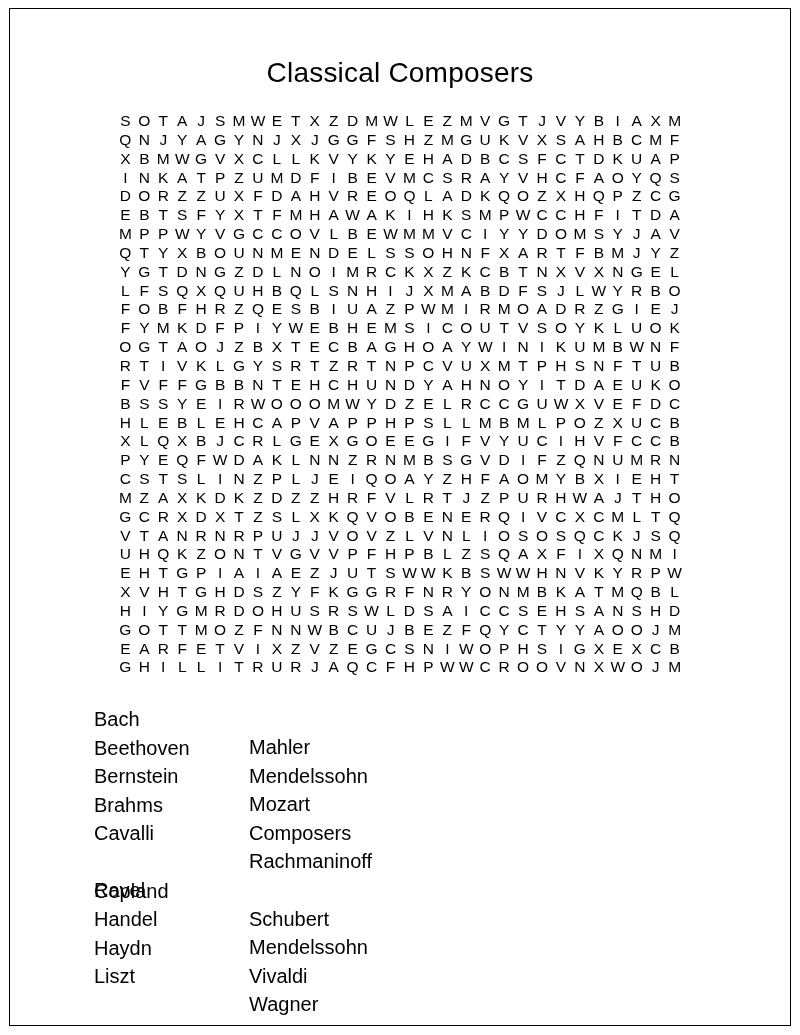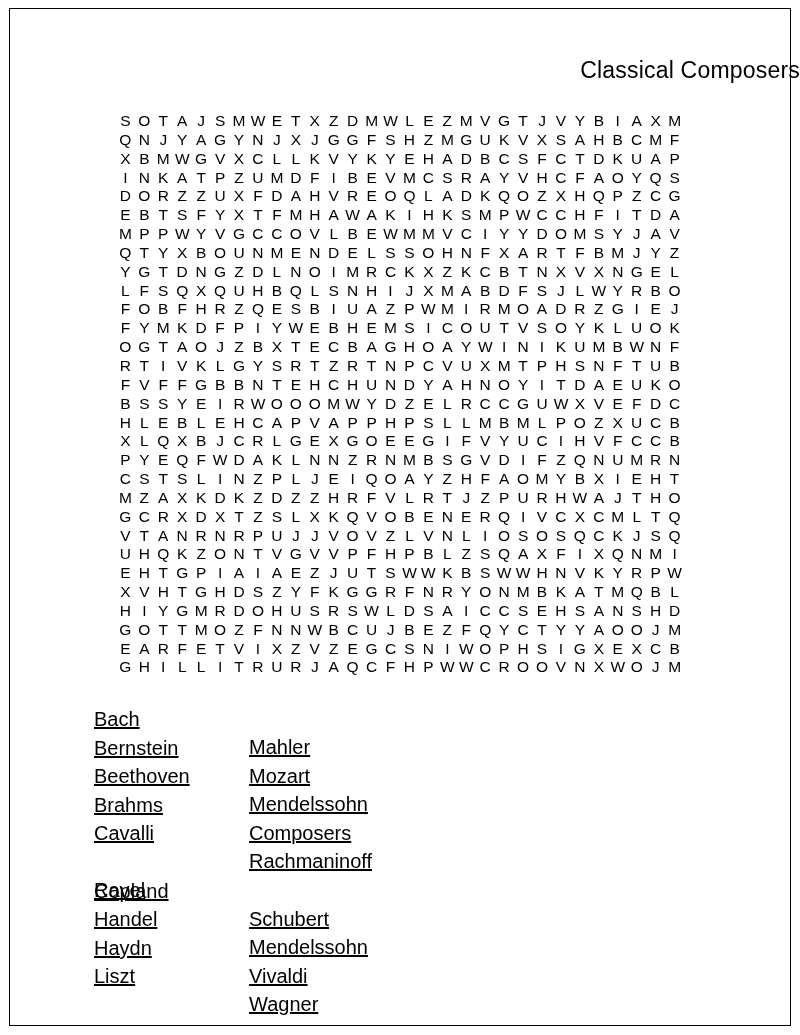--- a/index.html
+++ b/index.html
@@ -26,22 +26,22 @@
     height: 1018px;
     border: 1px solid #000000;
     box-sizing: border-box;
     pointer-events: none;
   }
   .puzzle-title {
     position: absolute;
     left: 0;
     top: 57px;
     width: 800px;
-    text-align: right;
-    font-size: 23px;
+    text-align: center;
+    font-size: 28px;
     color: #000000;
     letter-spacing: 0.2px;
   }
   .grid {
     position: absolute;
     left: 116px;
     top: 112px;
     width: 568px;
   }
   .grid-row {
@@ -60,21 +60,20 @@
   .wordlist {
     position: absolute;
     left: 94px;
     top: 705px;
     width: 420px;
   }
   .wordlist-row {
     display: flex;
     height: 28.6px;
     line-height: 28.6px;
-    text-decoration: underline;
   }
   .wordlist-col {
     font-size: 20px;
     color: #000000;
     white-space: nowrap;
   }
   .wordlist-col.left {
     width: 155px;
     flex: 0 0 155px;
   }
@@ -1054,26 +1053,26 @@
         <span class="grid-cell">M</span>
       </div>
     </div>
 
   <div class="wordlist" id="word-list">
       <div class="wordlist-row">
         <span class="wordlist-col left">Bach</span>
         <span class="wordlist-col right">Mahler</span>
       </div>
       <div class="wordlist-row">
+        <span class="wordlist-col left">Beethoven</span>
+        <span class="wordlist-col right">Mendelssohn</span>
+      </div>
+      <div class="wordlist-row">
         <span class="wordlist-col left">Bernstein</span>
         <span class="wordlist-col right">Mozart</span>
-      </div>
-      <div class="wordlist-row">
-        <span class="wordlist-col left">Beethoven</span>
-        <span class="wordlist-col right">Mendelssohn</span>
       </div>
       <div class="wordlist-row">
         <span class="wordlist-col left">Brahms</span>
         <span class="wordlist-col right">Composers</span>
       </div>
       <div class="wordlist-row">
         <span class="wordlist-col left">Cavalli</span>
         <span class="wordlist-col right">Rachmaninoff</span>
       </div>
       <div class="wordlist-row">

